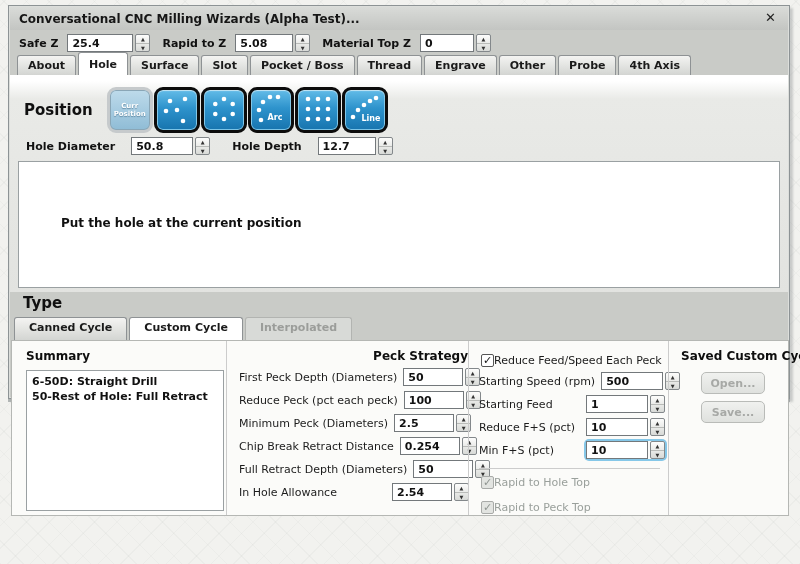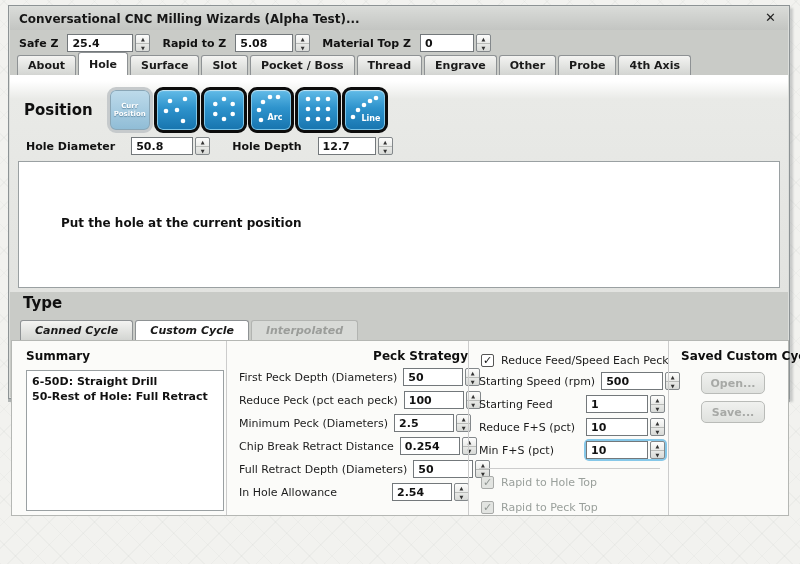--- a/index.html
+++ b/index.html
@@ -98,22 +98,22 @@
   .hf-gap { width:22px; }
   .descbox {
     position:absolute; left:8px; right:8px; top:86px; bottom:4px;
     background:#fff; border:1px solid #9aa0a2;
     padding:54px 10px 0 42px;
   }
   .desc-text { font-size:12px; font-weight:bold; color:#111; }
   
   .type-heading { position:absolute; left:14px; top:288px; font-size:15px; font-weight:bold; color:#101010; }
   .typetabs {
-    position:absolute; left:11px; top:311px; height:23px;
-    display:flex; align-items:flex-end;font-style:italic;
+    position:absolute; left:5px; top:311px; height:23px;
+    display:flex; 
   }
   .ttab {
     font-size:11px; font-weight:bold; color:#1a1a1a;
     background:linear-gradient(#f4f4f2,#d3d5d2);
     border:1px solid #8e9294; border-bottom:none;
     border-radius:3px 3px 0 0;
     padding:3px 14px; margin-right:2px; cursor:pointer; white-space:nowrap;
   }
   .ttab.active { background:#fff; position:relative; z-index:3; }
   .ttab.disabled { color:#9b9d9a; background:#d8dad7; border-color:#b2b4b1; cursor:default; }
@@ -138,21 +138,21 @@
   .prow:first-of-type { margin-top:9px; }
   .plabel { font-size:11px; color:#1c1c1c; white-space:nowrap; padding-right:6px; }
   .col-peck .prow { width:230px; }
   .col-feed .prow { width:186px; }
   .chkrow { display:flex; align-items:center; margin:7px 0 4px 2px; }
   .chk {
     width:13px; height:13px; border:1px solid #555; background:#fff; border-radius:2px;
     display:inline-flex; align-items:center; justify-content:center; cursor:pointer; flex:none;
   }
   .chk .mark { font-size:11px; line-height:11px; font-weight:bold; color:#111; }
-  .chklabel { font-size:11px; color:#1c1c1c; margin-left:7px; white-space:nowrap;text-align:center; }
+  .chklabel { font-size:11px; color:#1c1c1c; white-space:nowrap;text-align:center; }
   .feed-divider { border:none; border-top:1px solid #ccc; margin:9px 8px 2px 0; }
   .chkrow.disabled .chk { border-color:#a8aaa8; background:#e2e4e1; cursor:default; }
   .chkrow.disabled .chk .mark { color:#8e9490; }
   .chkrow.disabled .chklabel { color:#9aa09c; }
   .chkrow.dis2 { margin-top:12px; }
   .saved-btn {
     display:block; width:64px; height:22px; margin:7px auto 0 24px;
     font-family:"DejaVu Sans","Liberation Sans",sans-serif;
     font-size:11px; font-weight:bold; color:#a7a9a6;
     background:linear-gradient(#f0f1ef,#dfe1de); border:1px solid #b9bbb8; border-radius:5px;

